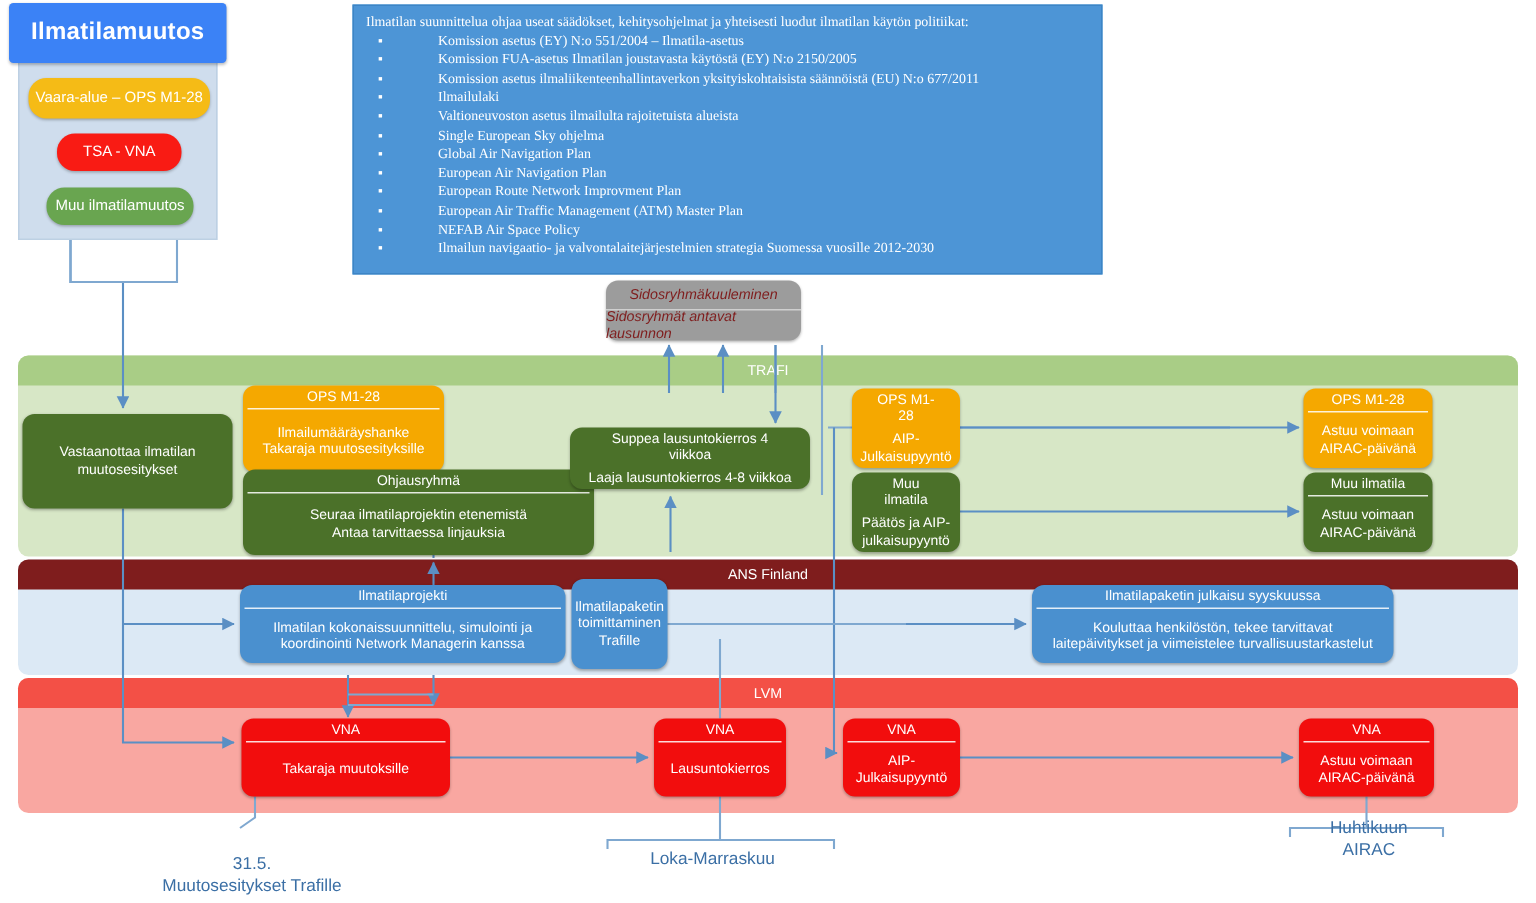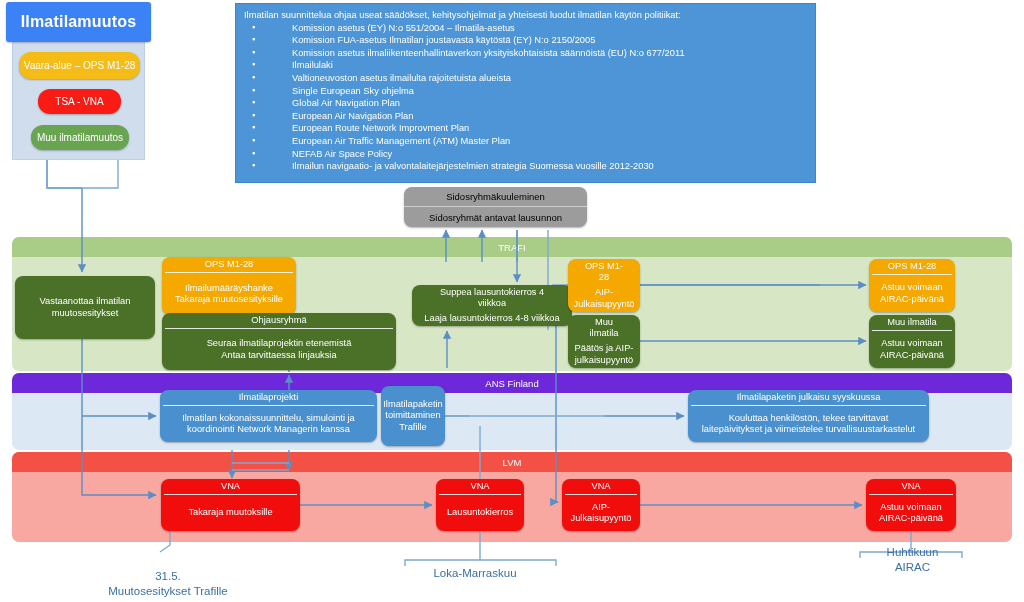--- a/index.html
+++ b/index.html
@@ -16,64 +16,64 @@
       font-size:16px;font-weight:bold;letter-spacing:.2px;
       box-shadow:0 1px 2px rgba(0,0,0,.25);}
   .pill{border-radius:12px;display:flex;align-items:center;justify-content:center;
       color:#fff;font-size:10px;text-align:center;line-height:1.1;
       box-shadow:0 1px 2px rgba(0,0,0,.28);}
   #pill-vaara{left:19px;top:52px;width:121px;height:27px;background:#f5bb16;}
   #pill-tsa{left:38px;top:89px;width:83px;height:25px;background:#f91b14;}
   #pill-muu{left:31px;top:125px;width:98px;height:25px;background:#69a550;}
 
   
-  #info-box{left:235px;top:3px;width:581px;height:180px;background:#4d95d6;
-      border:1px solid #3d85c6;color:#fff;padding:5px 8px 4px 8px;}
+  #info-box{left:235px;top:3px;width:500px;height:180px;background:#4d95d6;
+      border:1px solid #3d85c6;color:#fff;padding:5px 8px 4px 8px;font-family:Liberation Serif, serif;}
   #info-lead{font-size:9.3px;line-height:12.6px;}
   #info-list{list-style:none;margin:0;padding:0;}
   #info-list li{font-size:9.3px;line-height:12.6px;position:relative;padding-left:48px;}
   #info-list li:before{content:"\25AA";position:absolute;left:8px;top:-1px;font-size:9px;}
 
   
-  #grey-box{left:404px;top:187px;width:183px;height:40px;background:#9c9c9c;
-      border-radius:8px;color:#000000;box-shadow:0 1px 2px rgba(0,0,0,.3);}
+  #grey-box{left:404px;top:187px;width:130px;height:40px;background:#9c9c9c;
+      border-radius:8px;color:#7f1d1d;box-shadow:0 1px 2px rgba(0,0,0,.3);font-style:italic;}
   #grey-box .hdr{height:19px;display:flex;align-items:center;justify-content:center;
       font-size:9.5px;border-bottom:1px solid #cfcfcf;}
   #grey-box .bdy{height:20px;display:flex;align-items:center;justify-content:center;
       font-size:9.5px;}
 
   
   .band{border-radius:7px;}
   .band-hdr{height:20px;border-radius:7px 7px 0 0;color:#fff;font-size:9.5px;
       display:flex;align-items:center;justify-content:center;}
   #band-trafi{left:12px;top:237px;width:1000px;height:134px;background:#d7e7c6;}
   #band-trafi .band-hdr{background:#a9cd86;}
   #band-ans{left:12px;top:373px;width:1000px;height:77px;background:#dce9f5;}
-  #band-ans .band-hdr{background:#6d28d9;}
+  #band-ans .band-hdr{background:#7f1d1d;}
   #band-lvm{left:12px;top:452px;width:1000px;height:90px;background:#f9a7a1;}
   #band-lvm .band-hdr{background:#f35046;}
 
   
   .node{border-radius:8px;color:#fff;box-shadow:0 1px 2px rgba(0,0,0,.3);
       overflow:hidden;display:flex;flex-direction:column;}
   .node .t{display:flex;align-items:center;justify-content:center;text-align:center;
       font-size:9.3px;line-height:11px;padding:2px 16px;}
   .node .sep{height:1px;background:rgba(255,255,255,.85);margin:0 3px;}
   .node .b{flex:1;display:flex;align-items:center;justify-content:center;
       text-align:center;font-size:9.3px;line-height:11.5px;padding:2px 4px;white-space:pre-line;}
   .green{background:#4b7129;}
   .orange{background:#f5a800;}
   .blue{background:#4a90cf;}
   .red{background:#f20d0d;}
 
   
   #n-vastaanottaa{left:15px;top:276px;width:140px;height:63px;}
   #n-ops-hanke{left:162px;top:257px;width:134px;height:58px;}
   #n-ohjausryhma{left:162px;top:313px;width:234px;height:57px;}
-  #n-lausuntokierros{left:412px;top:285px;width:160px;height:41px;}
+  #n-lausuntokierros{left:380px;top:285px;width:160px;height:41px;}
   #n-lausuntokierros .t{font-size:9.2px;}
   #n-aip-pyynto{left:568px;top:259px;width:72px;height:53px;}
   #n-muu-ilmatila{left:568px;top:315px;width:72px;height:53px;}
   #n-ops-astuu{left:869px;top:259px;width:86px;height:53px;}
   #n-muu-astuu{left:869px;top:315px;width:86px;height:53px;}
 
   
   #n-ilmatilaprojekti{left:160px;top:390px;width:217px;height:52px;}
   #n-paketti{left:381px;top:386px;width:64px;height:60px;}
   #n-julkaisu{left:688px;top:390px;width:241px;height:52px;}

